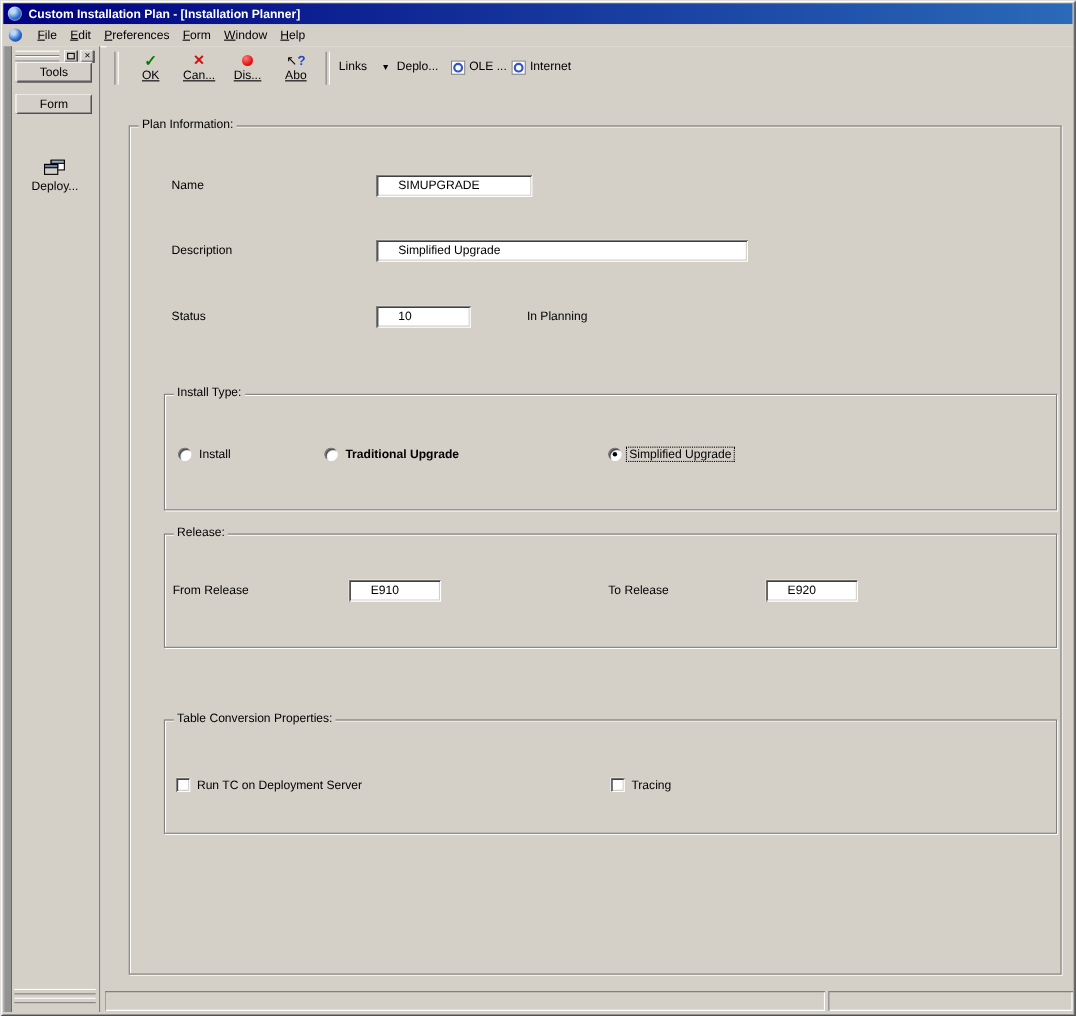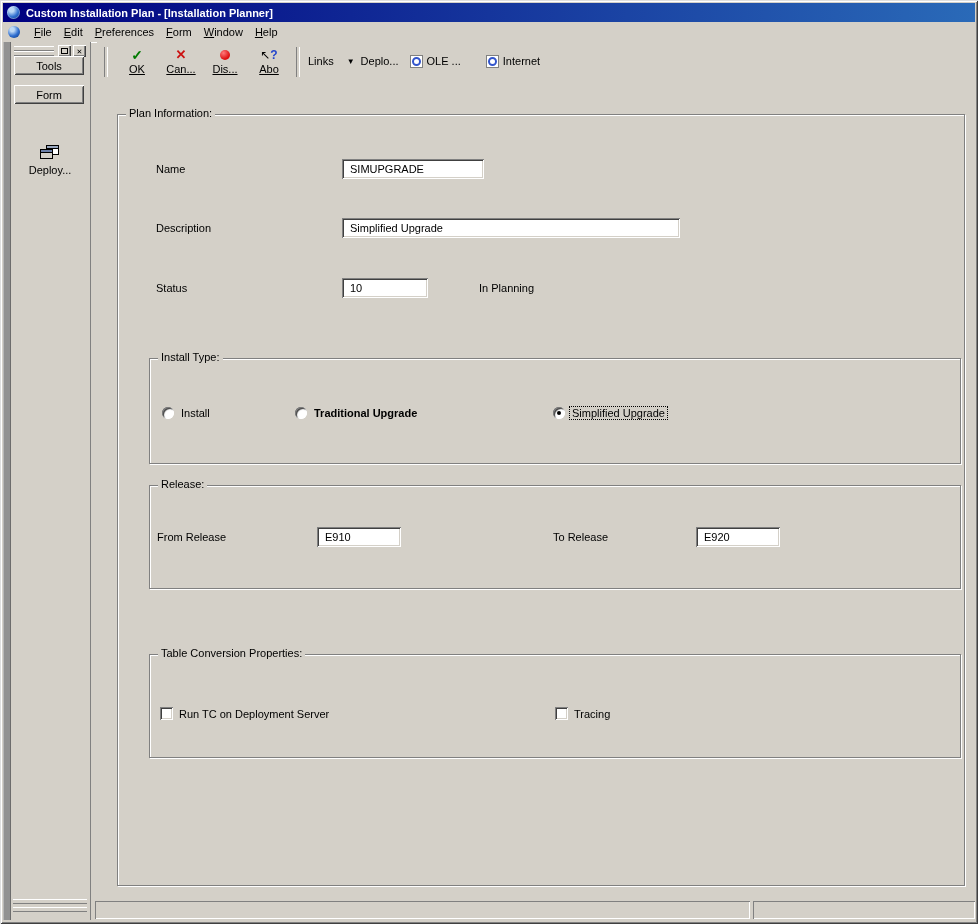--- a/index.html
+++ b/index.html
@@ -122,21 +122,21 @@
     width:10px;height:10px;border-radius:50%;
     background:radial-gradient(circle at 35% 30%, #ff7a7a, var(--record_red,#dd1111) 65%);
   }
   .ico-helparrow{font-size:12px;line-height:1;}
   .ico-helparrow .q{color:var(--help_blue,#2244cc);font-weight:bold;}
   .tb-inline{display:flex;align-items:center;cursor:default;}
   .links-label{margin-left:8px;}
   .links-arrow{margin-left:13px;font-size:8px;}
   .deploy-label{margin-left:6px;}
   .ole-group{margin-left:11px;}
-  .internet-group{margin-left:25px;}
+  .internet-group{margin-left:4px;}
   .ring-icon{
     width:13px;height:13px;background:#fff;border:1px solid #808080;
     display:flex;align-items:center;justify-content:center;margin-right:4px;
     box-sizing:border-box;
   }
   .ring-icon .ring{width:5px;height:5px;border:2px solid #3355cc;border-radius:50%;}
 
   
   .groupbox{
     position:absolute;
@@ -146,21 +146,21 @@
   .legend{
     position:absolute;top:-8px;left:8px;
     background:var(--background,#d4d0c8);
     padding:0 3px;white-space:nowrap;
   }
   .flabel{position:absolute;white-space:nowrap;}
   .field{
     position:absolute;height:20px;box-sizing:border-box;
     border:none;outline:none;background:#fff;
     font-family:"Liberation Sans", sans-serif;font-size:11px;color:#000;
-    padding:2px 8px;
+    padding:2px 20px;
     box-shadow: inset 1px 1px 0 #808080, inset -1px -1px 0 #fff,
                 inset 2px 2px 0 #404040, inset -2px -2px 0 #d4d0c8;
   }
 
   
   .radio-item{position:absolute;display:flex;align-items:center;cursor:default;}
   .radio-dot{
     width:12px;height:12px;border-radius:50%;background:#fff;flex:0 0 auto;
     box-shadow: inset 1px 1px 0 #808080, inset -1px -1px 0 #fff, inset 2px 2px 1px #404040;
     margin-right:5px;position:relative;

